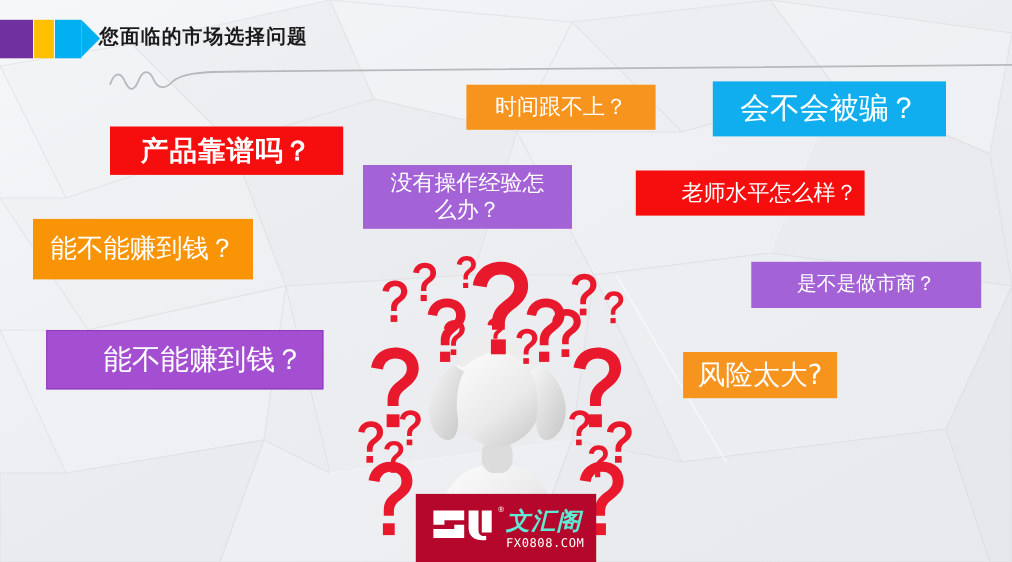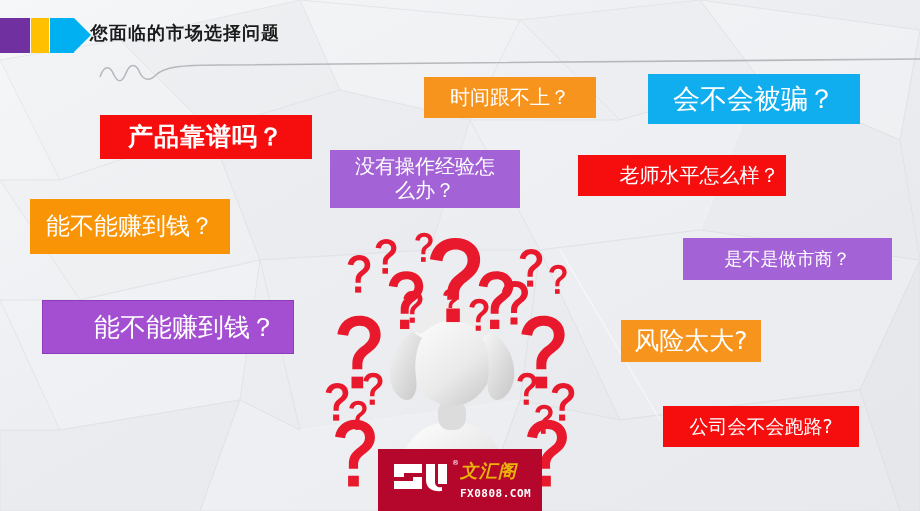--- a/index.html
+++ b/index.html
@@ -66,26 +66,26 @@
   }
   #logo-mark{
     position:absolute;left:14px;top:11px;width:58px;height:32px;
   }
   #logo-reg{
     position:absolute;left:74px;top:10px;
     color:#fff;font-size:7px;
   }
   #logo-cn{
     position:absolute;left:82px;top:10px;
-    color:#eab308;font-size:18px;font-weight:bold;font-style:italic;
+    color:#5eead4;font-size:22px;font-weight:bold;font-style:italic;
     letter-spacing:1px;
   }
   #logo-url{
     position:absolute;left:82px;top:38px;
-    color:#fff;font-size:11px;font-weight:bold;
+    color:#fff;font-size:11px;font-weight:normal;
     font-family:"DejaVu Sans Mono","Liberation Mono",monospace;
     letter-spacing:0.5px;
   }
 </style>
 </head>
 <body>
 
 <div id="slide">
 
   <div class="poly" style="left:0;top:0;width:920px;height:511px;">
@@ -215,21 +215,20 @@
 么办？</div>
 
   <div class="box b-cyan" style="left:648px;top:74px;width:212px;height:50px;font-size:27px;text-align:right;">会不会被骗？</div>
 
   <div class="box b-red" style="left:578px;top:155px;width:208px;height:41px;font-size:20px;padding-left:35px;">老师水平怎么样？</div>
 
   <div class="box b-purple2" style="left:683px;top:238px;width:209px;height:42px;font-size:18px;">是不是做市商？</div>
 
   <div class="box b-orange2" style="left:621px;top:320px;width:140px;height:42px;font-size:25px;">风险太大?</div>
 
-  <div class="box b-red" style="left:663px;top:406px;width:196px;height:41px;font-size:19px;">公司会不会跑路?</div>
 
   <div id="logo">
     <div id="logo-mark">
       <svg width="58" height="32" viewBox="0 0 58 32">
         <path d="M2,4 L30,4 L30,13 L12,13 L12,17 L30,17 L30,29 L2,29 L2,21 L21,21 L21,17 L2,17 Z" fill="#ffffff"></path>
         <path d="M34,4 L43,4 L43,22 C43,26 46,28 50,27 L50,31 C40,32 34,28 34,20 Z" fill="#ffffff"></path>
         <path d="M46,4 L55,4 L55,24 L46,24 Z" fill="#ffffff"></path>
       </svg>
     </div>
     <div id="logo-reg">®</div>

